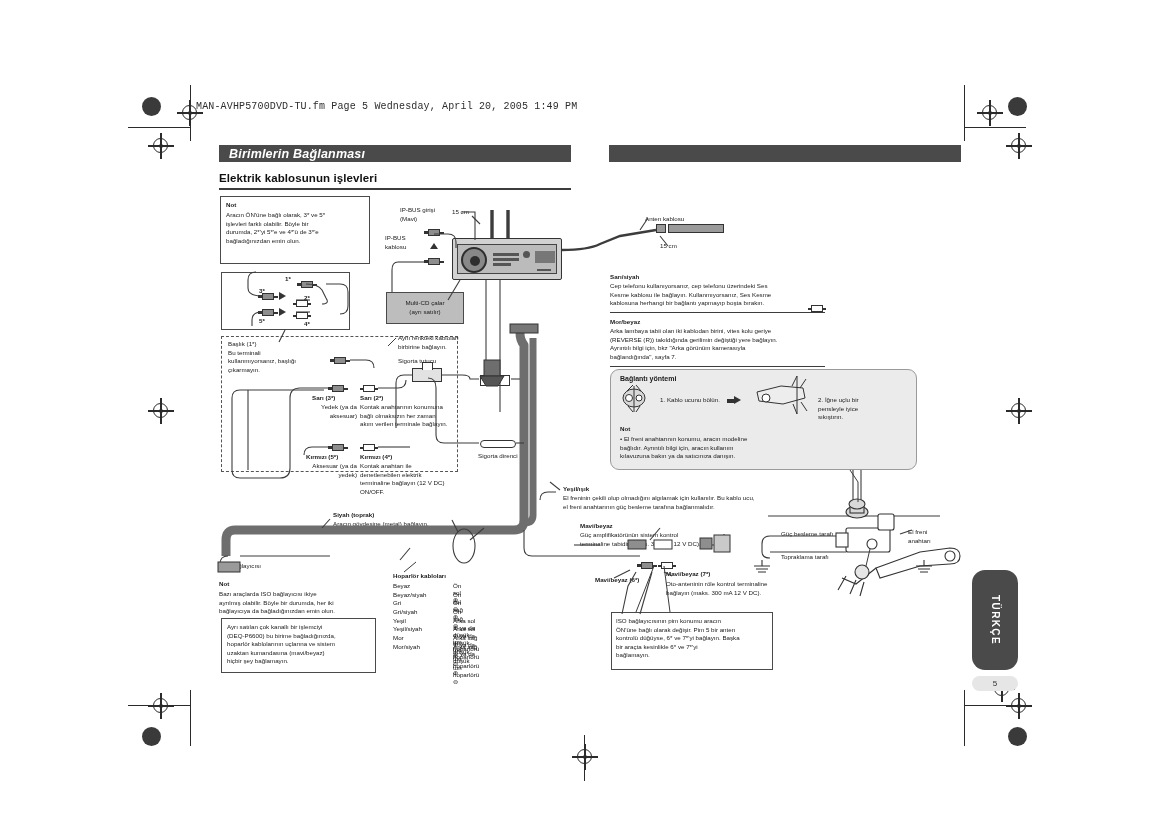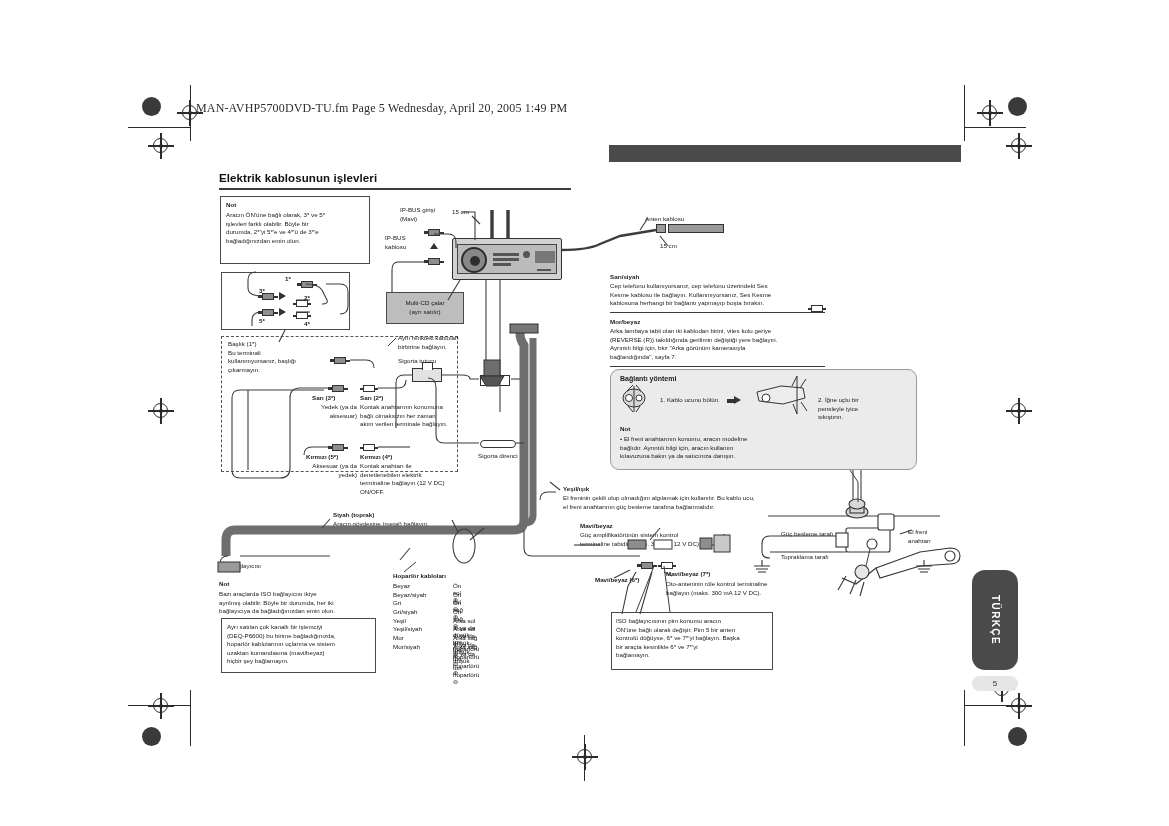--- a/index.html
+++ b/index.html
@@ -17,22 +17,22 @@
   .regmark:after{top:12px;left:0;height:1.5px;width:26px;}
   .regmark .ring{position:absolute;left:5px;top:5px;width:15px;height:15px;border:1.5px solid #2b2b2b;border-radius:50%;box-sizing:border-box;}
   .regmark .dot{position:absolute;left:10.5px;top:10.5px;width:4px;height:4px;background:#2b2b2b;border-radius:50%;}
   .blackdot{position:absolute;width:19px;height:19px;border-radius:50%;background:#3a3a3a;}
   .cropline{position:absolute;background:#2b2b2b;}
   .cl-h{height:1.3px;}
   .cl-v{width:1.3px;}
 
   
   .slug{
-    position:absolute;left:196px;top:101px;font-size:12px;letter-spacing:.15px;
-    color:#2d2d2d;white-space:nowrap;font-family:Liberation Serif, serif;
+    position:absolute;left:196px;top:101px;font-size:10px;letter-spacing:.15px;
+    color:#2d2d2d;white-space:nowrap;font-family:Liberation Mono, monospace;
   }
 
   
   .bar-title{
     position:absolute;left:219px;top:145px;width:352px;height:17px;background:#4a4a4a;
     color:#fff;font-style:italic;font-weight:bold;font-size:12.5px;
     display:flex;align-items:center;padding-left:10px;box-sizing:border-box;letter-spacing:.2px;
   }
   .bar-title-r{
     position:absolute;left:609px;top:145px;width:352px;height:17px;background:#4a4a4a;
@@ -161,20 +161,21 @@
   <div class="cropline cl-h" style="left:964px;top:127px;width:62px;"></div>
   <div class="cropline cl-v" style="left:964px;top:85px;height:56px;"></div>
   <div class="cropline cl-h" style="left:128px;top:705px;width:62px;"></div>
   <div class="cropline cl-v" style="left:190px;top:690px;height:56px;"></div>
   <div class="cropline cl-h" style="left:964px;top:705px;width:62px;"></div>
   <div class="cropline cl-v" style="left:964px;top:690px;height:56px;"></div>
   <div class="cropline cl-v" style="left:584px;top:735px;height:46px;"></div>
 
   <div class="slug">MAN-AVHP5700DVD-TU.fm  Page 5  Wednesday, April 20, 2005  1:49 PM</div>
 
+  <div class="bar-title">Birimlerin Bağlanması</div>
   <div class="bar-title-r"></div>
   <div class="sub-title">Elektrik kablosunun işlevleri</div>
   <div class="sub-rule"></div>
 
   <div class="box" style="left:220px;top:196px;width:150px;height:68px;"></div>
   <div class="t b" style="left:226px;top:201px;">Not</div>
   <div class="t" style="left:226px;top:211px;width:142px;">Aracın ÖN'üne bağlı olarak, 3* ve 5*
 işlevleri farklı olabilir. Böyle bir
 durumda, 2*'yi 5*'e ve 4*'ü de 3*'e
 bağladığınızdan emin olun.</div>

